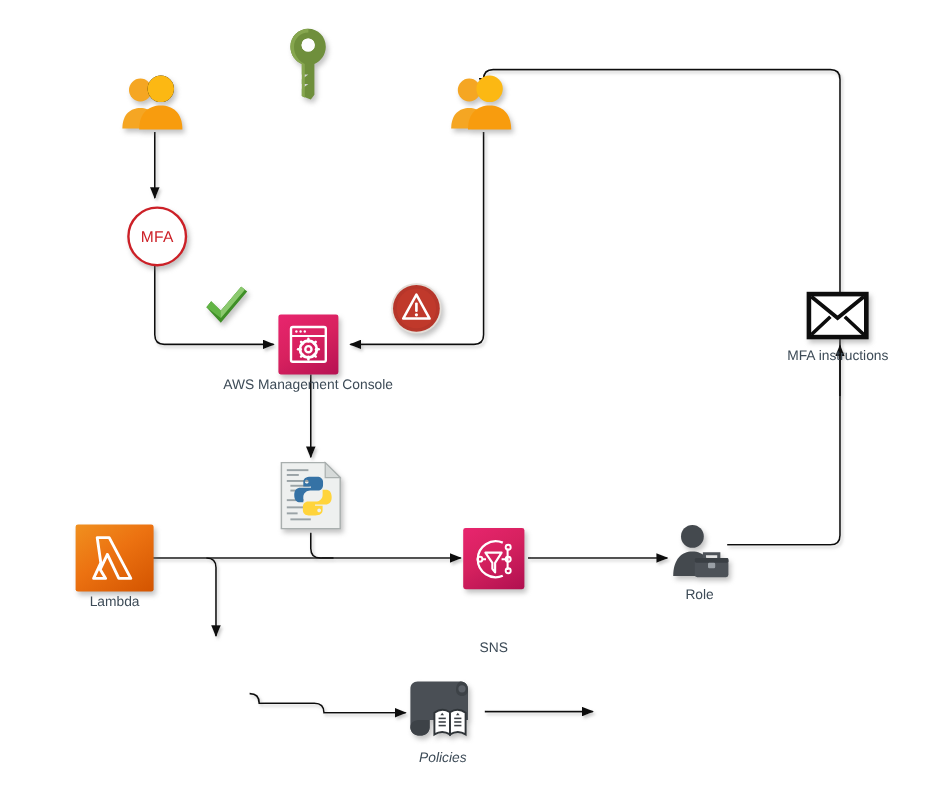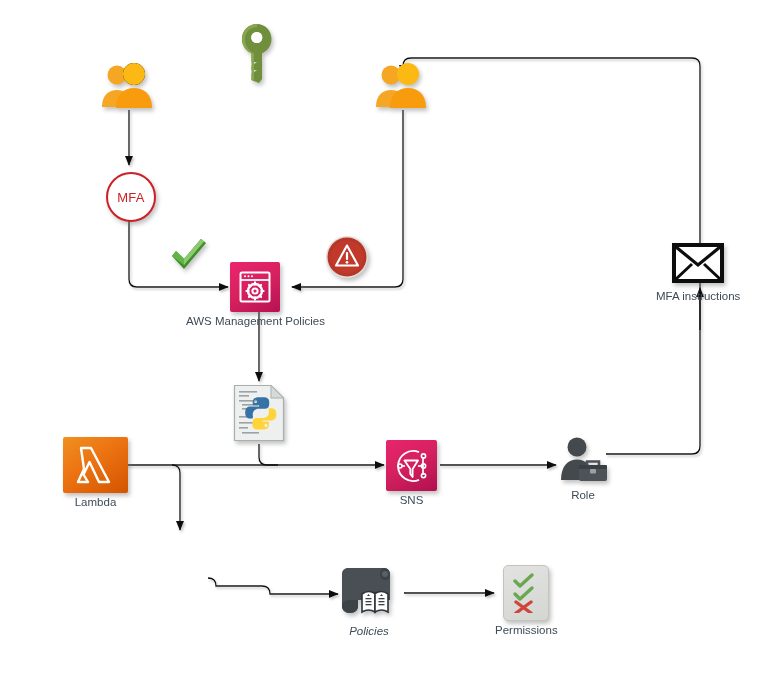--- a/index.html
+++ b/index.html
@@ -226,21 +226,21 @@
               <line x1="6.4" y1="0" x2="8.6" y2="0"></line>
               <line x1="-6.1" y1="-6.1" x2="-4.6" y2="-4.6"></line>
               <line x1="4.6" y1="4.6" x2="6.1" y2="6.1"></line>
               <line x1="6.1" y1="-6.1" x2="4.6" y2="-4.6"></line>
               <line x1="-4.6" y1="4.6" x2="-6.1" y2="6.1"></line>
             </g>
           </g>
         </svg>
       </span>
     </span>
-    <span class="node-label">AWS Management Policies</span>
+    <span class="node-label">AWS Management Console</span>
   </div>
 
   <div class="node" style="left:656px; top:243px;">
     <span class="glyph shadowed">
       <svg width="52" height="40" viewBox="0 0 52 40" xmlns="http://www.w3.org/2000/svg">
         <rect x="2" y="2" width="48" height="36" fill="#ffffff" stroke="#0d0d0d" stroke-width="4"></rect>
         <path d="M4,4 L26,22 L48,4" fill="none" stroke="#0d0d0d" stroke-width="3.2"></path>
         <path d="M4,36 L20,21 M48,36 L32,21" fill="none" stroke="#0d0d0d" stroke-width="3"></path>
       </svg>
     </span>
@@ -276,21 +276,21 @@
     <span class="glyph shadowed">
       <span class="aws-tile tile-lambda" style="width:65px;height:56px;">
         <svg width="42" height="40" viewBox="0 0 42 40" xmlns="http://www.w3.org/2000/svg">
           <path d="M6,3 L16,3 L34,37 L24,37 L14.5,17 L8.5,29.5 L13,37 L3,37 L9,24 Z" fill="none" stroke="#ffffff" stroke-width="2.4" stroke-linejoin="round"></path>
         </svg>
       </span>
     </span>
     <span class="node-label">Lambda</span>
   </div>
 
-  <div class="node" style="left:386px; top:440px;">
+  <div class="node" style="left:386px; top:440px;gap:40px;">
     <span class="glyph shadowed">
       <span class="aws-tile tile-sns" style="width:51px;height:51px;">
         <svg width="38" height="38" viewBox="0 0 38 38" xmlns="http://www.w3.org/2000/svg">
           <path d="M26,5.2 A15,15 0 1 0 26,32.8" fill="none" stroke="#ffffff" stroke-width="1.9"></path>
           <path d="M11.5,13.5 L25,13.5 L19.6,22 L19.6,30 L17.3,27 L17.3,22 Z" fill="none" stroke="#ffffff" stroke-width="1.8" stroke-linejoin="round"></path>
           <line x1="8.5" y1="19" x2="12" y2="19" stroke="#ffffff" stroke-width="1.7"></line>
           <circle cx="7" cy="19" r="2" fill="none" stroke="#ffffff" stroke-width="1.6"></circle>
           <line x1="25" y1="19" x2="30" y2="19" stroke="#ffffff" stroke-width="1.7"></line>
           <line x1="30" y1="10" x2="30" y2="28" stroke="#ffffff" stroke-width="1.7"></line>
           <circle cx="30.5" cy="9" r="2.1" fill="none" stroke="#ffffff" stroke-width="1.6"></circle>
@@ -336,26 +336,14 @@
             <rect x="16.5" y="8" width="6" height="1.3"></rect>
             <rect x="16.5" y="11" width="6" height="1.3"></rect>
             <rect x="16.5" y="14" width="6" height="1.3"></rect>
           </g>
         </g>
       </svg>
     </span>
     <span class="node-label">Policies</span>
   </div>
 
-  <div class="node" style="left:495px; top:565px;">
-    <span class="glyph shadowed">
-      <span class="perm-card">
-        <svg width="30" height="40" viewBox="0 0 30 40" xmlns="http://www.w3.org/2000/svg">
-          <path d="M4,8 L9,13 L21,2" fill="none" stroke="#6aa84f" stroke-width="3.4" stroke-linecap="round" stroke-linejoin="round"></path>
-          <path d="M4,21 L9,26 L21,15" fill="none" stroke="#6aa84f" stroke-width="3.4" stroke-linecap="round" stroke-linejoin="round"></path>
-          <path d="M5,29 L20,40 M20,29 L5,40" fill="none" stroke="#d0453b" stroke-width="3.4" stroke-linecap="round"></path>
-        </svg>
-      </span>
-    </span>
-    <span class="node-label">Permissions</span>
-  </div>
 
 </div>
 
 </body></html>

